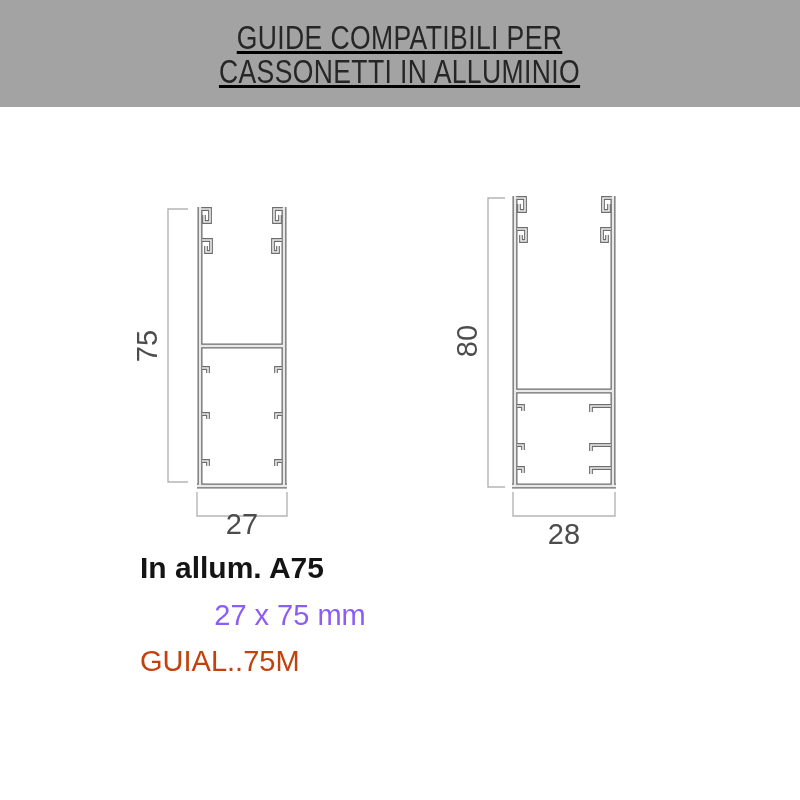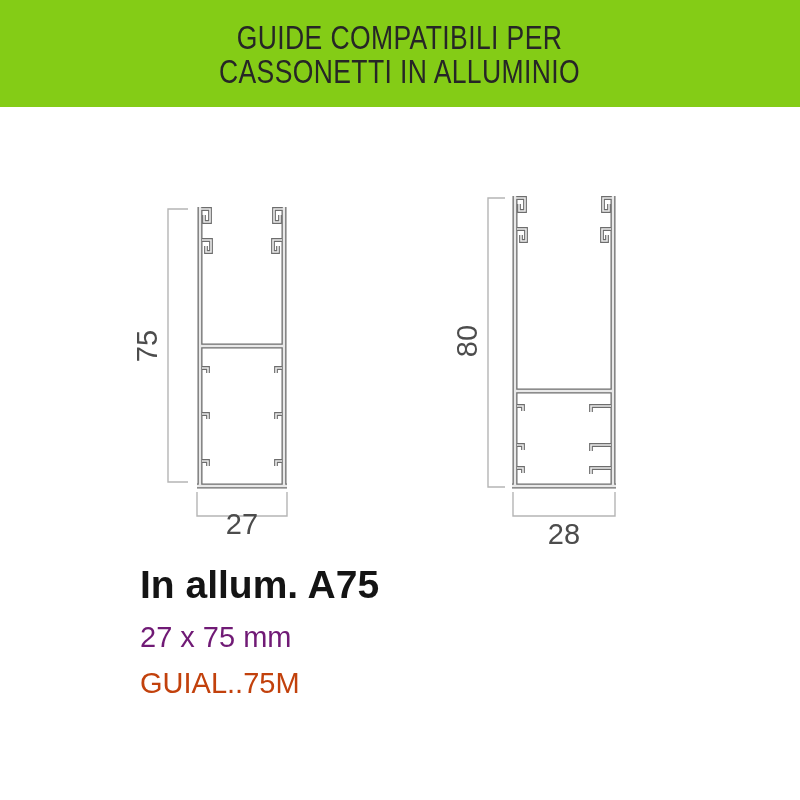--- a/index.html
+++ b/index.html
@@ -3,43 +3,43 @@
 <meta charset="utf-8">
 <style>
   html,body{margin:0;padding:0;}
   body{
     width:800px;height:800px;position:relative;background:#ffffff;
     font-family:"Liberation Sans", sans-serif;overflow:hidden;
   }
   
   .header{
     position:absolute;left:0;top:0;width:800px;height:107px;
-    background:#84cc16;display:flex;align-items:center;justify-content:center;
+    background:#a3a3a3;display:flex;align-items:center;justify-content:center;text-decoration:underline;
   }
   .header-title{
     text-align:center;color:#262626;font-size:34px;line-height:34px;
     font-weight:normal;transform:scaleX(0.78);transform-origin:center;
     letter-spacing:0.5px;white-space:nowrap;
   }
   
   svg.drawings{position:absolute;left:0;top:0;width:800px;height:800px;}
   .m-dark{stroke:#6d6d6d;stroke-width:5;fill:none;stroke-linecap:butt;}
   .m-lite{stroke:#e9e9e9;stroke-width:2.4;fill:none;stroke-linecap:butt;}
   .h-dark{stroke:#6d6d6d;stroke-width:3.8;fill:none;stroke-linejoin:miter;}
   .h-lite{stroke:#ececec;stroke-width:1.6;fill:none;stroke-linejoin:miter;}
   .dim{stroke:#b5b5b5;stroke-width:1.4;fill:none;}
   
   .dim-label{
     position:absolute;color:#4c4c4c;font-size:29px;text-align:center;
   }
   .dim-label.vertical{transform:rotate(-90deg);transform-origin:center;}
   
   .caption{position:absolute;width:300px;}
-  .caption .name{font-size:39px;font-weight:bold;color:#141414;margin:12px 0 14px 0;}
-  .caption .size{font-size:29px;color:#701a75;margin:0 0 13px 0;}
+  .caption .name{font-size:30px;font-weight:bold;color:#141414;margin:0 0 14px 0;}
+  .caption .size{font-size:29px;color:#8b5cf6;margin:0 0 13px 0;text-align:center;}
   .caption .code{font-size:29px;color:#c2410c;margin:0;}
 </style>
 </head>
 <body>
 
 <div class="header">
   <div class="header-title">
     <div>GUIDE COMPATIBILI PER</div>
     <div>CASSONETTI IN ALLUMINIO</div>
   </div>

